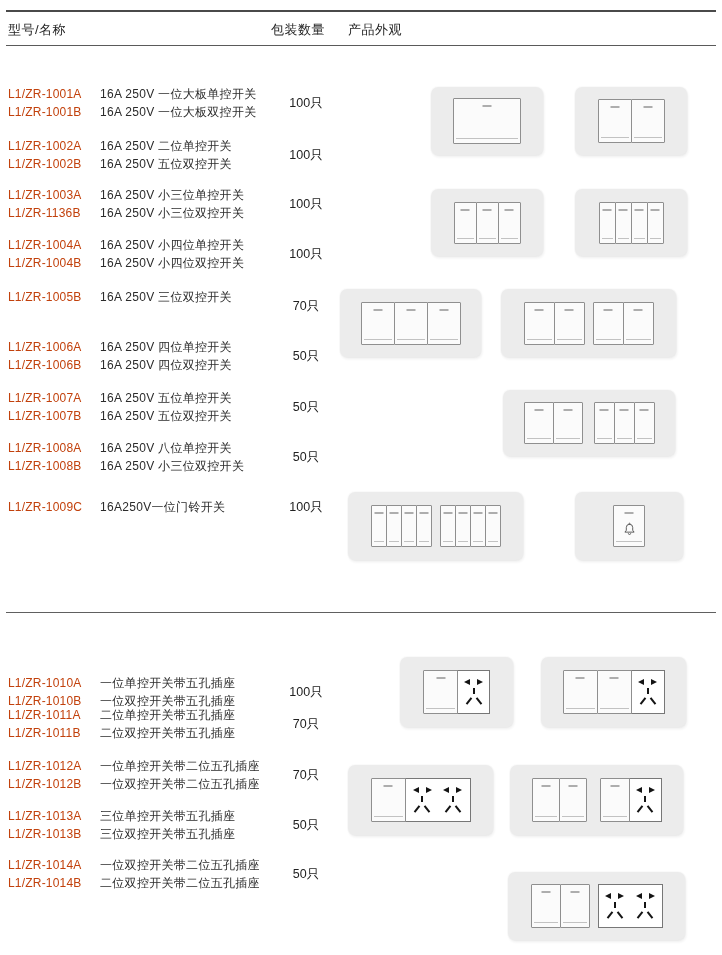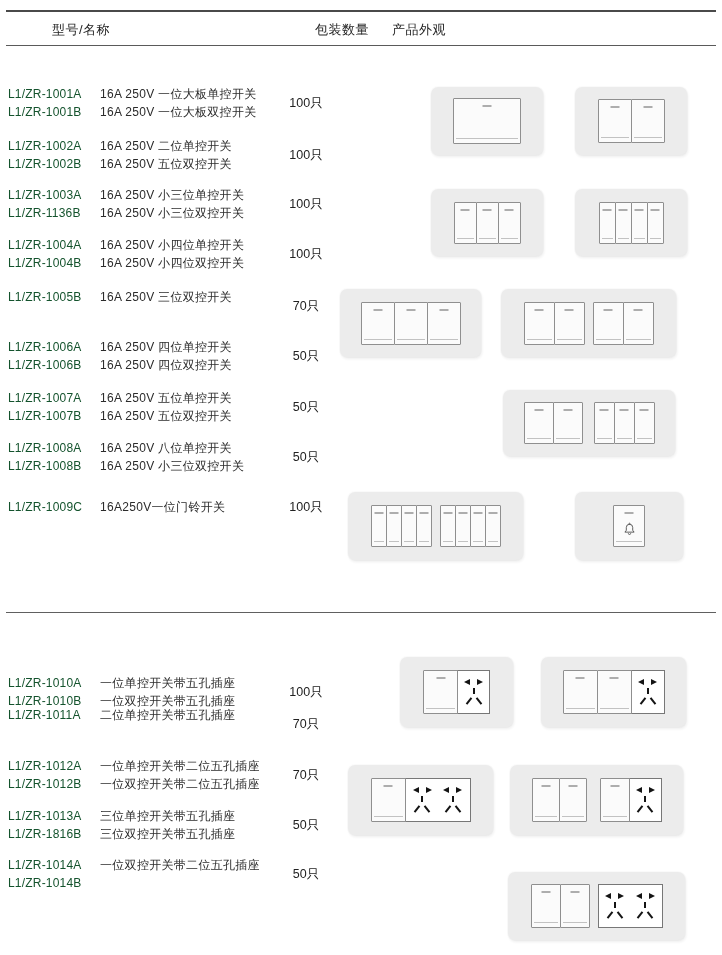--- a/index.html
+++ b/index.html
@@ -4,26 +4,26 @@
 <style>
   html,body { margin:0; padding:0; background:#fff; }
   #page {
     position:relative; width:722px; height:955px; background:#ffffff;
     font-family:"Liberation Sans", sans-serif; color:#222; overflow:hidden;
   }
   .hline { position:absolute; left:6px; right:6px; background:#4a4a4a; }
   .line-top { top:10px; height:2px; }
   .line-head { top:45px; height:1px; background:#5a5a5a; }
   .line-divider { top:612px; height:1px; background:#606060; }
-  .colhead { position:absolute; top:21px; font-size:13px; color:#1e1e1e; letter-spacing:0.5px;margin-left:44px; }
+  .colhead { position:absolute; top:21px; font-size:13px; color:#1e1e1e; letter-spacing:0.5px; }
 
   
   .trow { position:absolute; left:8px; width:420px; }
   .tline { display:flex; height:18px; line-height:18px; font-size:12px; }
-  .model { width:92px; color:#14532d; letter-spacing:0.2px; flex:0 0 92px; }
+  .model { width:92px; color:#c2410c; letter-spacing:0.2px; flex:0 0 92px; }
   .desc  { color:#2b2b2b; letter-spacing:0.3px; }
   .qty   { position:absolute; left:262px; top:50%; transform:translateY(-50%);
            width:72px; text-align:center; font-size:12.5px; color:#222; }
 
   
   .plate {
     position:absolute; background:#ececec; border-radius:7px;
     box-shadow:0 0 0 1px rgba(0,0,0,0.02), 1px 2px 3px rgba(0,0,0,0.07);
     display:flex; align-items:center; justify-content:center;
   }
@@ -174,51 +174,56 @@
         <span class="model">L1/ZR-1010B</span>
         <span class="desc">一位双控开关带五孔插座</span>
       </div>
     <div class="qty">100只</div>
   </div>
   <div class="trow" style="top:706px;height:36px">
     <div class="tline">
         <span class="model">L1/ZR-1011A</span>
         <span class="desc">二位单控开关带五孔插座</span>
       </div>
+    <div class="tline">
+        <span class="model">L1/ZR-1011B</span>
+        <span class="desc">二位双控开关带五孔插座</span>
+      </div>
     <div class="qty">70只</div>
   </div>
   <div class="trow" style="top:757px;height:36px">
     <div class="tline">
         <span class="model">L1/ZR-1012A</span>
         <span class="desc">一位单控开关带二位五孔插座</span>
       </div>
     <div class="tline">
         <span class="model">L1/ZR-1012B</span>
         <span class="desc">一位双控开关带二位五孔插座</span>
       </div>
     <div class="qty">70只</div>
   </div>
   <div class="trow" style="top:807px;height:36px">
     <div class="tline">
         <span class="model">L1/ZR-1013A</span>
         <span class="desc">三位单控开关带五孔插座</span>
       </div>
     <div class="tline">
-        <span class="model">L1/ZR-1816B</span>
+        <span class="model">L1/ZR-1013B</span>
         <span class="desc">三位双控开关带五孔插座</span>
       </div>
     <div class="qty">50只</div>
   </div>
   <div class="trow" style="top:856px;height:36px">
     <div class="tline">
         <span class="model">L1/ZR-1014A</span>
         <span class="desc">一位双控开关带二位五孔插座</span>
       </div>
     <div class="tline">
         <span class="model">L1/ZR-1014B</span>
+        <span class="desc">二位双控开关带二位五孔插座</span>
       </div>
     <div class="qty">50只</div>
   </div>
 
   <div class="plate" style="left:431px;top:87px;width:112px;height:68px">
     <div class="group">
         <div class="rocker" style="width:68px;height:46px"></div>
       </div>
   </div>
 

